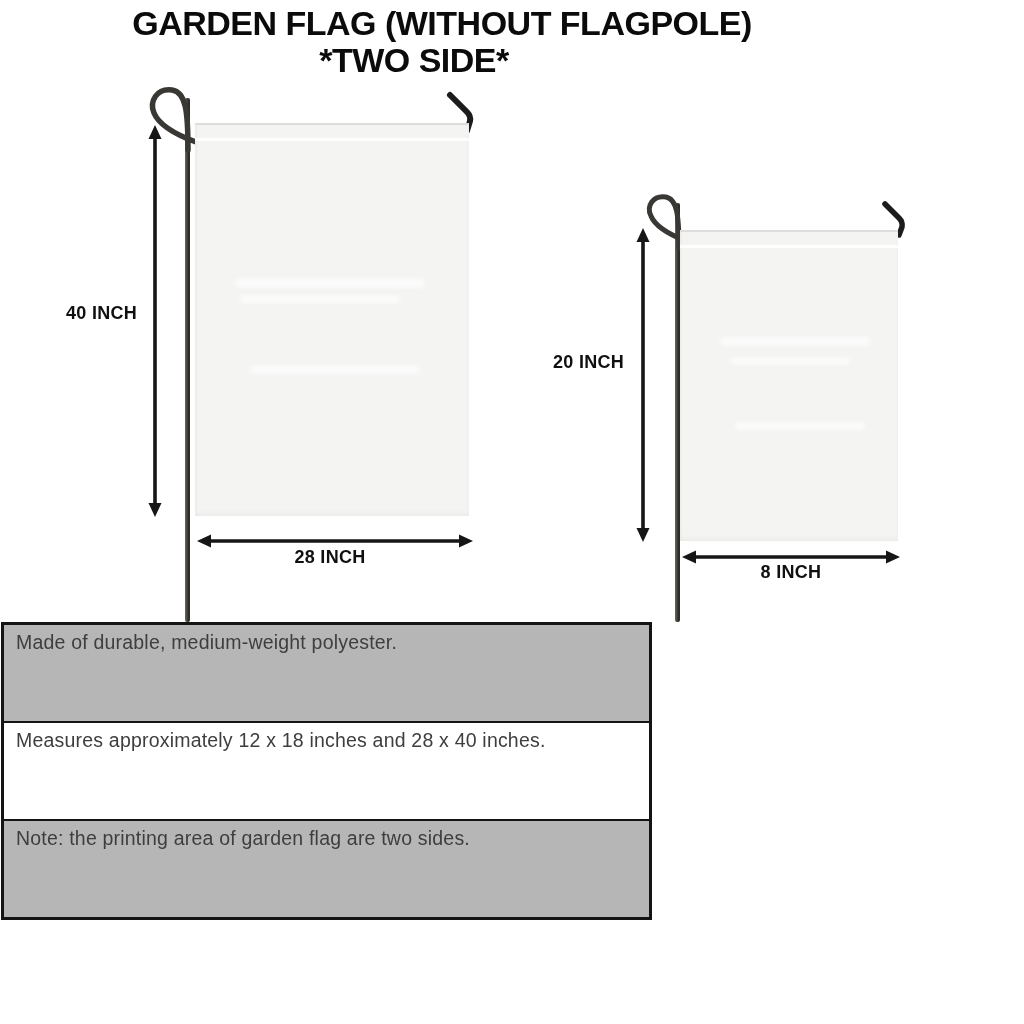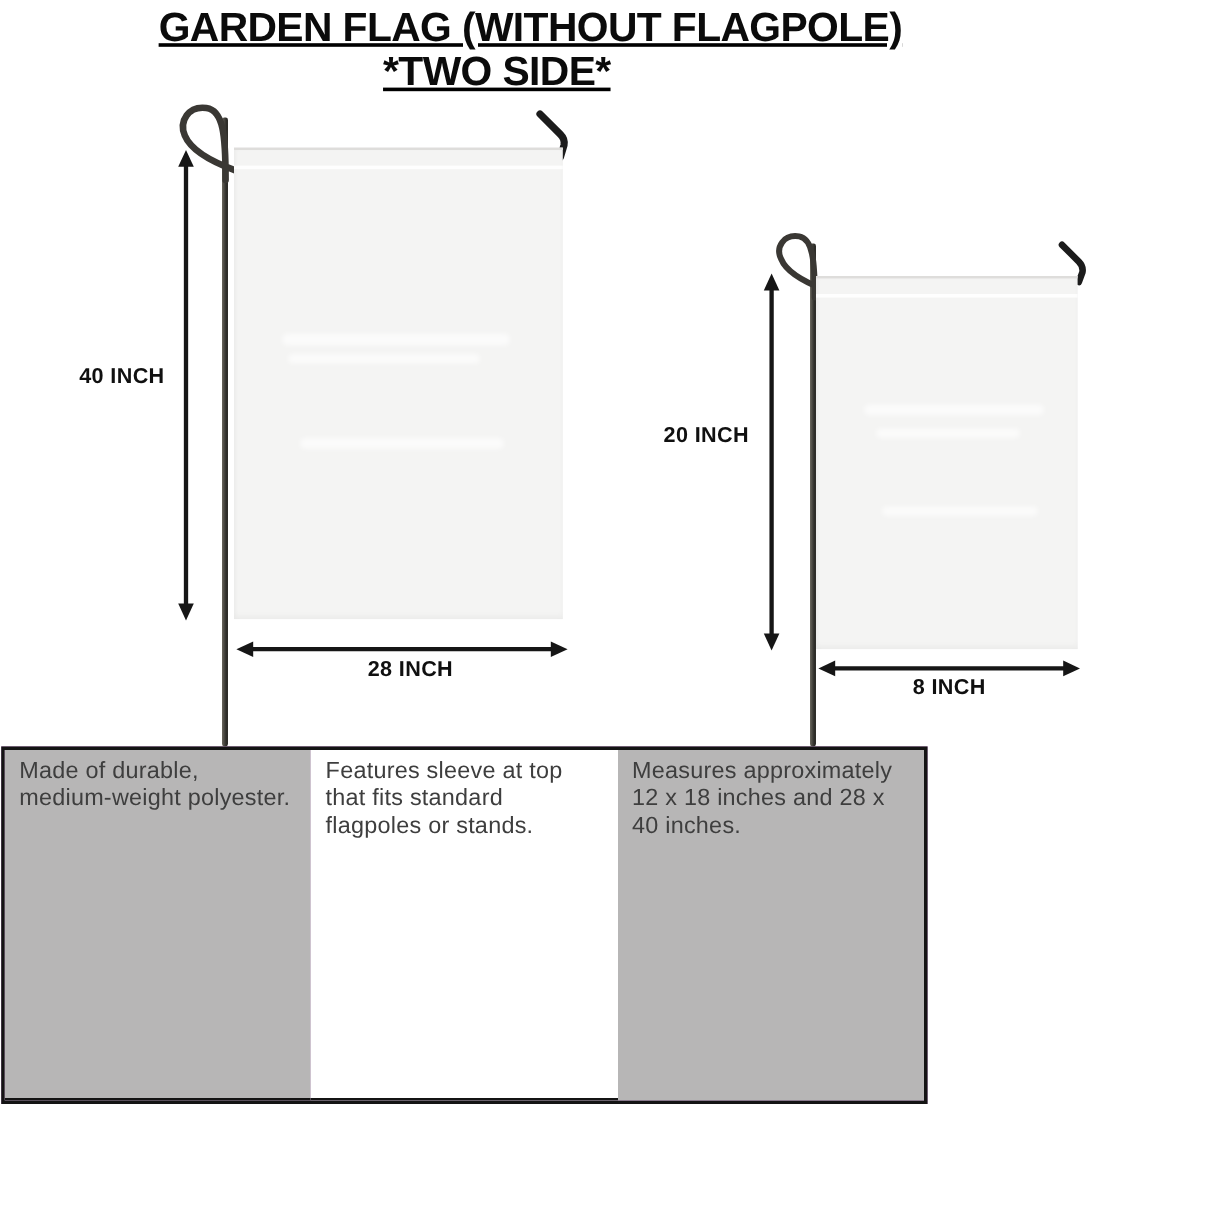--- a/index.html
+++ b/index.html
@@ -1,21 +1,21 @@
 <!DOCTYPE html>
 <html><head>
 <meta charset="utf-8">
 <style>
   html,body{margin:0;padding:0;background:#ffffff;}
   .stage{
     position:relative;width:1024px;height:1024px;background:#ffffff;
     overflow:hidden;font-family:"Liberation Sans",sans-serif;
   }
   
-  .title-block{position:absolute;top:4px;left:0;width:884px;text-align:center;text-decoration:underline;}
+  .title-block{position:absolute;top:4px;left:0;width:884px;text-align:center;}
   .title-line1{
     font-size:34px;font-weight:800;letter-spacing:-0.5px;color:#0b0b0b;line-height:1.12;
   }
   .title-line2{
     font-size:34px;font-weight:800;letter-spacing:-0.5px;color:#0b0b0b;line-height:1.1;
     transform:translateX(-28px);
   }
   
   .pole{
     position:absolute;width:5px;border-radius:2px;
@@ -34,23 +34,23 @@
     border-radius:5px;filter:blur(2px);
   }
   .dim-svg{position:absolute;overflow:visible;}
   .dim-label{
     position:absolute;font-weight:800;font-size:18px;color:#101010;
     letter-spacing:0.3px;white-space:nowrap;text-align:center;
   }
   .dim-label.centered{text-align:center;}
   
   .features{
-    position:absolute;left:1px;top:622px;width:772px;height:298px;
-    border:3px solid #141414;box-sizing:border-box;background:#f0abfc;
-    display:flex;flex-direction:row;
+    position:absolute;left:1px;top:622px;width:651px;height:298px;
+    border:3px solid #141414;box-sizing:border-box;background:#737373;
+    display:flex;flex-direction:column;
   }
   .feature-row{
     flex:1;padding:6px 12px 0;font-size:19.5px;color:#3e3e3e;
     border-bottom:2px solid #141414;letter-spacing:0.2px;
   }
   .feature-row:last-child{border-bottom:none;}
   .feature-row:nth-child(odd){background:#b7b6b6;}
   .feature-row:nth-child(even){background:#ffffff;}
 </style>
 </head>
@@ -88,21 +88,21 @@
       <polygon points="8,392 1.5,378 14.5,378" fill="#161616"></polygon>
     </svg>
 
     <svg class="dim-svg" style="left:197px;top:533px;" width="276" height="16" viewBox="0 0 276 16">
       <line x1="12" y1="8" x2="264" y2="8" stroke="#161616" stroke-width="3.6"></line>
       <polygon points="0,8 14,1.5 14,14.5" fill="#161616"></polygon>
       <polygon points="276,8 262,1.5 262,14.5" fill="#161616"></polygon>
     </svg>
 
     <div class="dim-label" style="left:66px;top:303px;">40 INCH</div>
-    <div class="dim-label centered" style="left:204px;top:547px;width:276px;">28 INCH</div>
+    <div class="dim-label centered" style="left:192px;top:547px;width:276px;">28 INCH</div>
   </div>
 
   <div>
 
     <div class="pole" style="left:675px;top:203px;height:419px;"></div>
 
     <svg class="dim-svg" style="left:640px;top:192px;" width="54" height="60" viewBox="0 0 54 60">
       <path d="M 39,56 C 39,24 37,7 26,5 C 13,3 6,14 11,24 C 15,34 28,42 46,49" fill="none" stroke="#3a3834" stroke-width="5" stroke-linecap="round"></path>
     </svg>
 
@@ -128,17 +128,17 @@
       <polygon points="0,8 14,1.5 14,14.5" fill="#161616"></polygon>
       <polygon points="218,8 204,1.5 204,14.5" fill="#161616"></polygon>
     </svg>
 
     <div class="dim-label" style="left:553px;top:352px;">20 INCH</div>
     <div class="dim-label centered" style="left:682px;top:562px;width:218px;">8 INCH</div>
   </div>
 
   <div class="features">
     <div class="feature-row">Made of durable, medium-weight polyester.</div>
-    <div class="feature-row">Features sleeve at top that fits standard flagpoles or stands.</div>
     <div class="feature-row">Measures approximately 12 x 18 inches and 28 x 40 inches.</div>
+    <div class="feature-row">Note: the printing area of garden flag are two sides.</div>
   </div>
 
 </div>
 
 </body></html>

